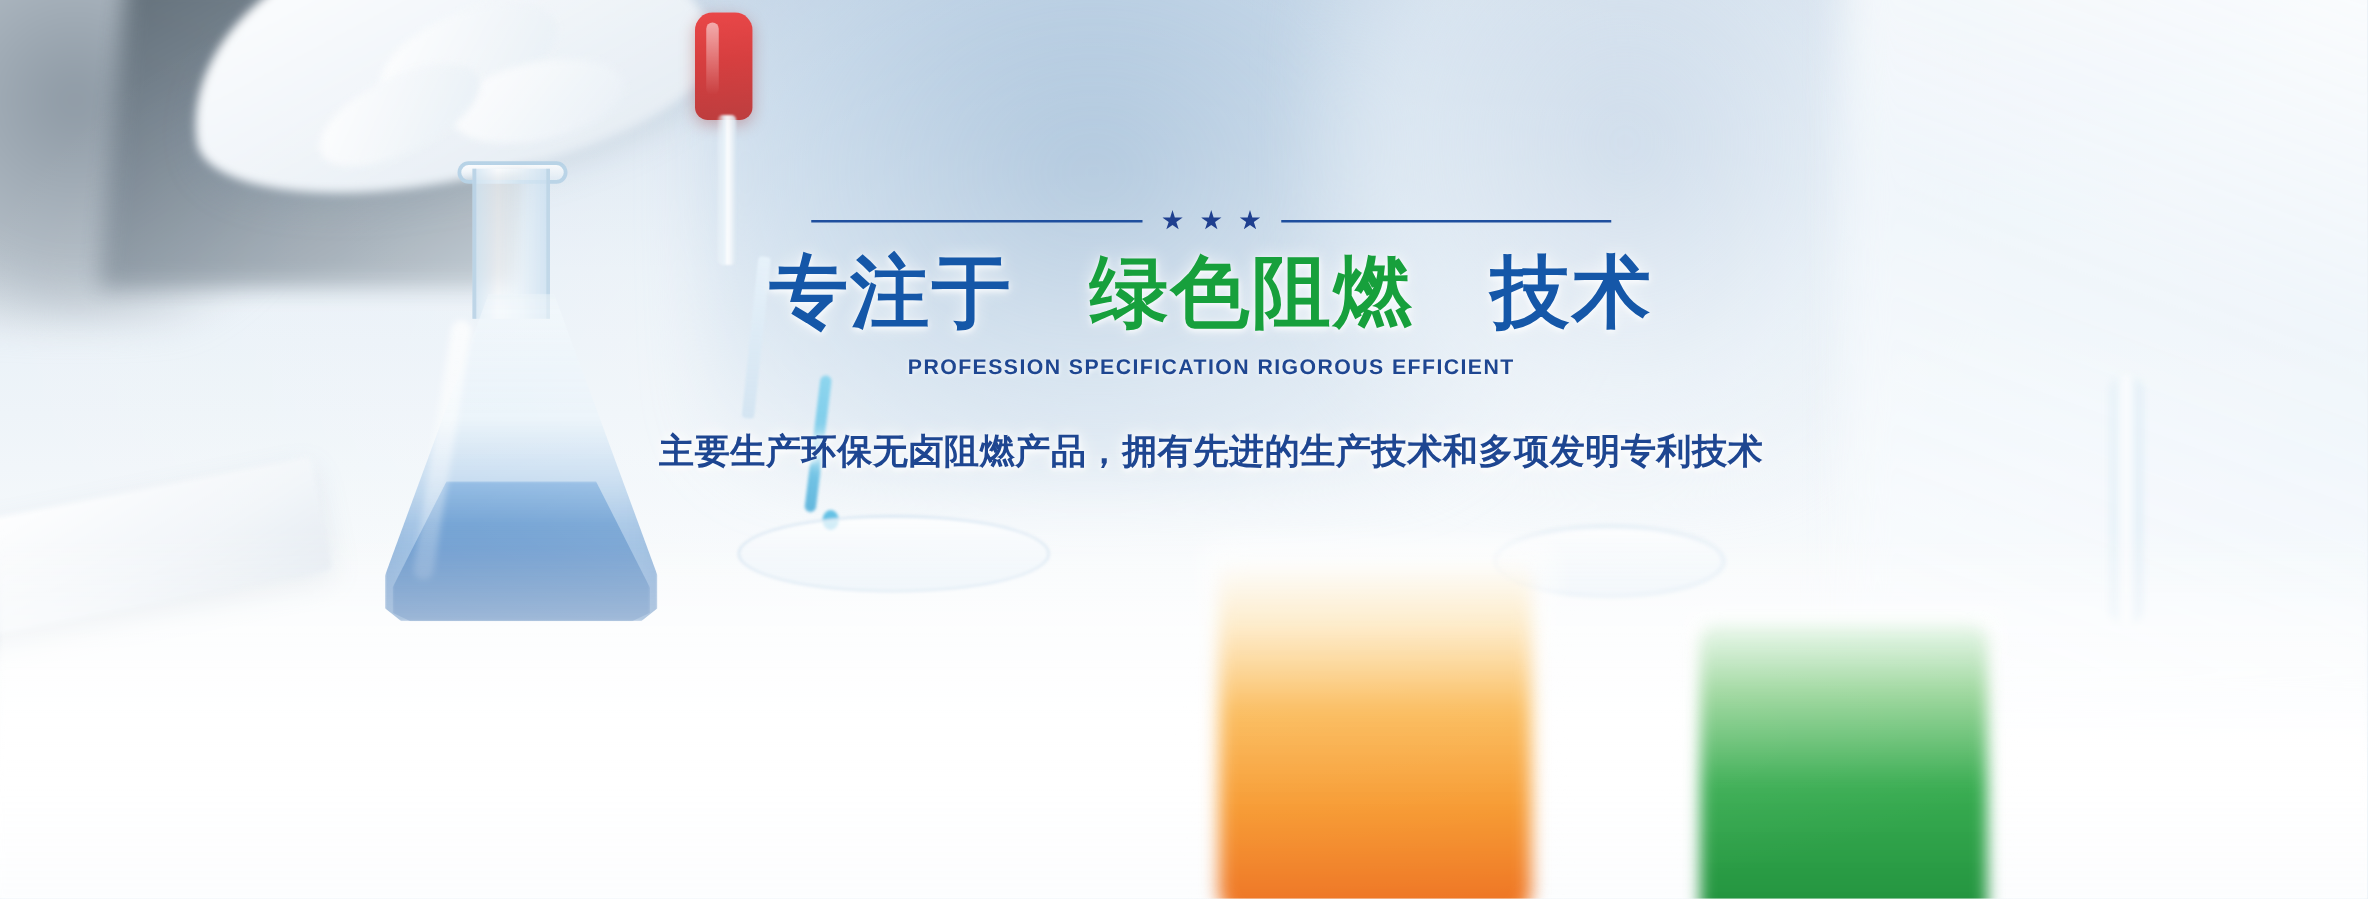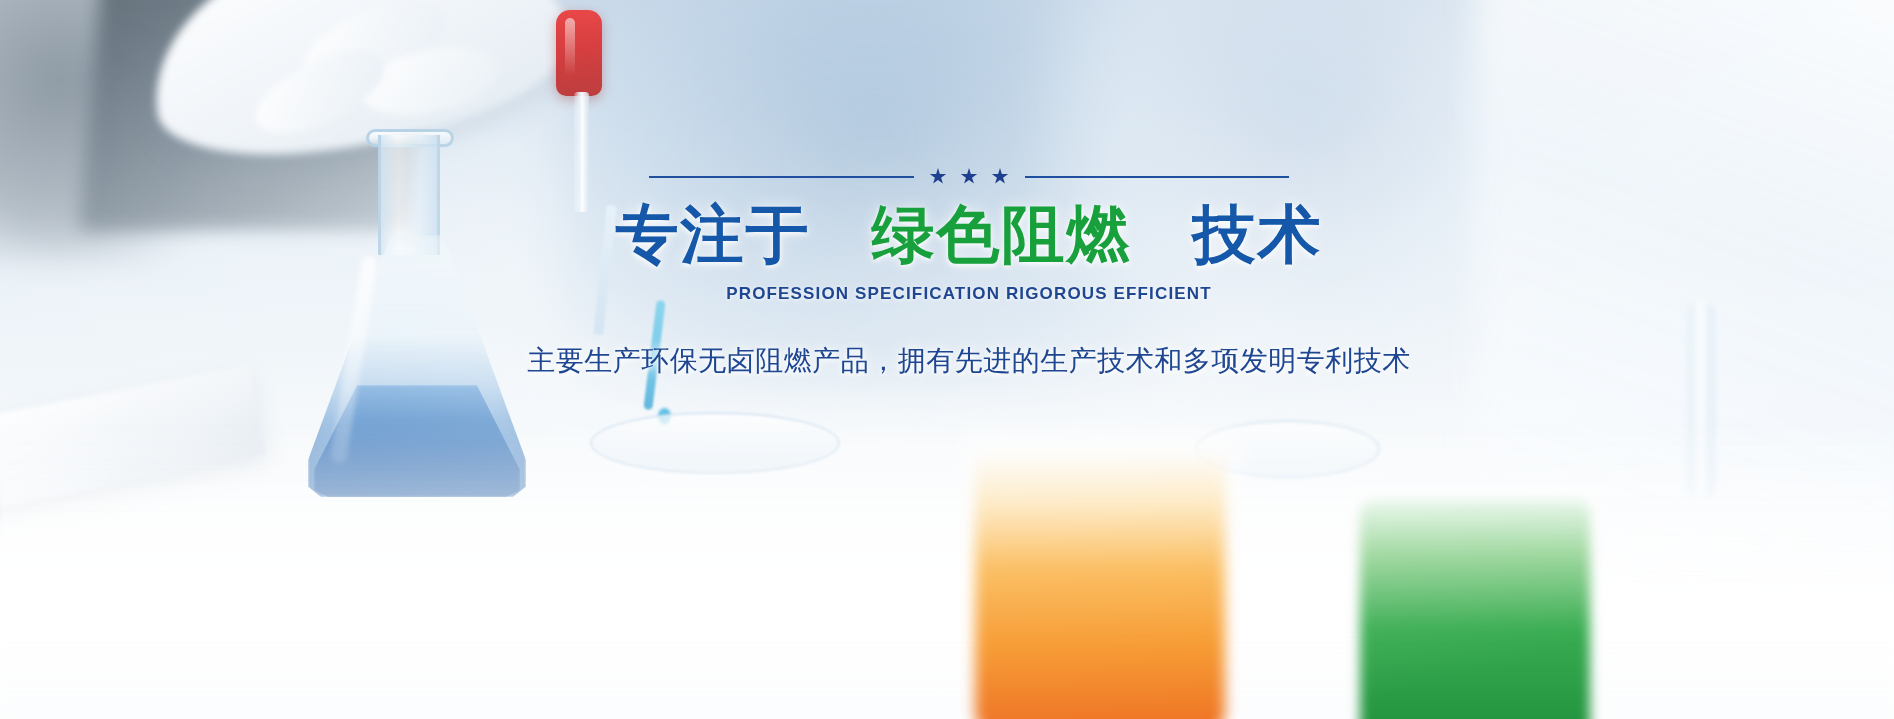--- a/index.html
+++ b/index.html
@@ -289,21 +289,21 @@
     font-weight:bold;
     letter-spacing:1.15px;
     color:#1e4691;
     white-space:nowrap;
     text-shadow:0 1px 4px rgba(255,255,255,.9);
   }
 
   .desc-cn {
     margin-top:38px;
     font-size:28px;
-    font-weight:normal;
+    font-weight:bold;
     letter-spacing:.5px;
     color:#1e4691;
     white-space:nowrap;
     text-shadow:0 0 9px rgba(255,255,255,.95), 0 0 18px rgba(255,255,255,.8), 0 2px 4px rgba(255,255,255,.9);
   }
 </style>
 </head>
 <body>
 
 <div class="banner">

